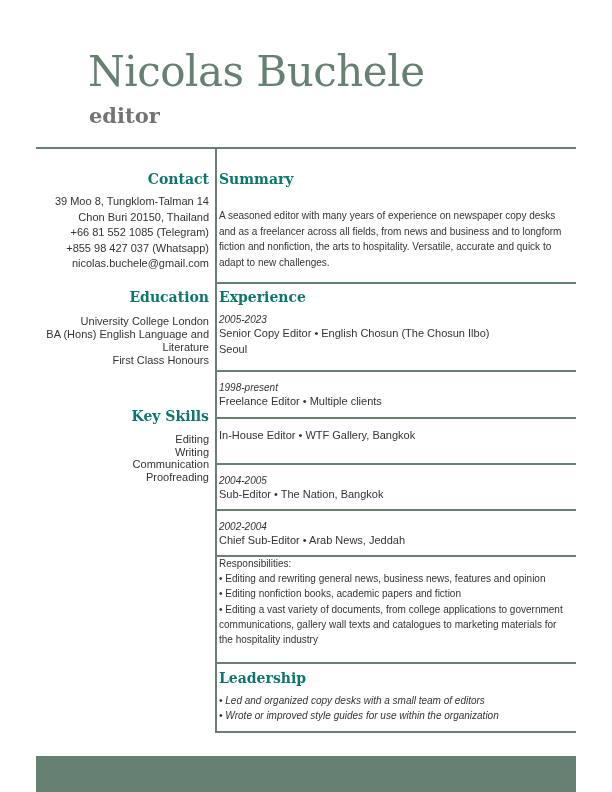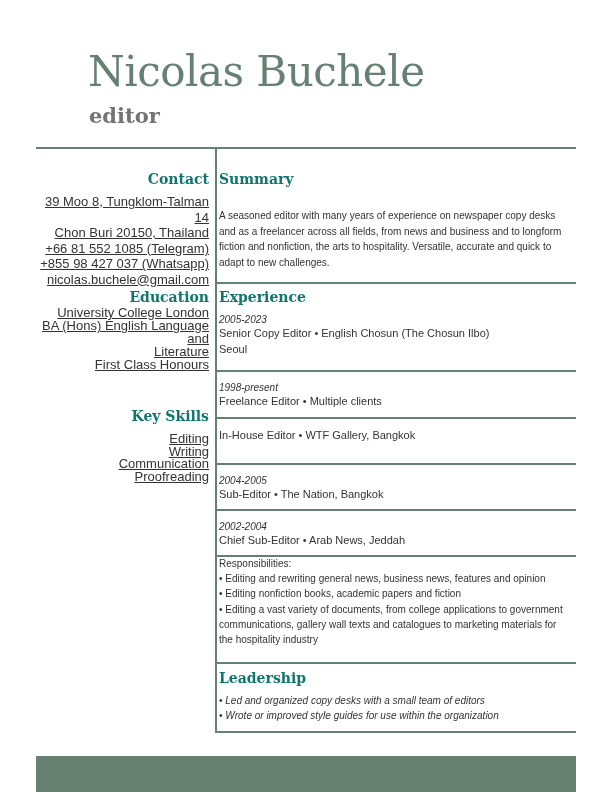--- a/index.html
+++ b/index.html
@@ -3,21 +3,21 @@
 <meta charset="utf-8">
 <style>
   html, body { margin:0; padding:0; background:#ffffff; }
   body { width:612px; height:792px; position:relative; overflow:hidden; font-family:"Liberation Sans", sans-serif; color:#333; }
   .name { position:absolute; left:88px; top:46px; font-family:"DejaVu Serif", serif; font-size:42px; color:#668072; letter-spacing:-0.5px; line-height:52px; white-space:nowrap; }
   .title { position:absolute; left:89px; top:102px; font-family:"DejaVu Serif", serif; font-size:21px; font-weight:bold; color:#737373; line-height:28px; }
   .hr-top { position:absolute; left:36px; top:147px; width:540px; height:2px; background:#668072; }
   .vline { position:absolute; left:215px; top:149px; width:2px; height:584px; background:#668072; }
   .left-col { position:absolute; left:36px; width:173px; text-align:right; }
   .sec-head { font-family:"DejaVu Serif", serif; font-weight:bold; color:#0f766e; font-size:14px; line-height:18px; }
-  .left-text { font-size:13px; line-height:15.5px; color:#333;text-decoration:underline; }
+  .left-text { font-size:11px; line-height:15.5px; color:#333; }
   .right-sec { position:absolute; left:217px; width:359px; }
   .right-sec .inner { padding-left:2px; padding-right:6px; }
   .hline { position:absolute; left:217px; width:359px; height:2px; background:#668072; }
   .date { font-style:italic; font-size:10px; line-height:13px; color:#333; }
   .role { font-size:11px; line-height:15px; color:#333; }
   .body-text { font-size:10px; line-height:15.5px; color:#333; }
   .footer { position:absolute; left:36px; top:756px; width:540px; height:36px; background:#668072; }
 </style>
 </head>
 <body>
@@ -34,21 +34,21 @@
     <div>39 Moo 8, Tungklom-Talman 14</div>
     <div>Chon Buri 20150, Thailand</div>
     <div>+66 81 552 1085 (Telegram)</div>
     <div>+855 98 427 037 (Whatsapp)</div>
     <div>nicolas.buchele@gmail.com</div>
   </div>
 </div>
 
 <div class="left-col" style="top:288px;">
   <div class="sec-head">Education</div>
-  <div class="left-text" style="margin-top:0; line-height:13px;">
+  <div class="left-text" style="margin-top:9px; line-height:13px;">
     <div>University College London</div>
     <div>BA (Hons) English Language and</div>
     <div>Literature</div>
     <div>First Class Honours</div>
   </div>
 </div>
 
 <div class="left-col" style="top:407px;">
   <div class="sec-head">Key Skills</div>
   <div class="left-text" style="margin-top:8px; line-height:12.7px;">

